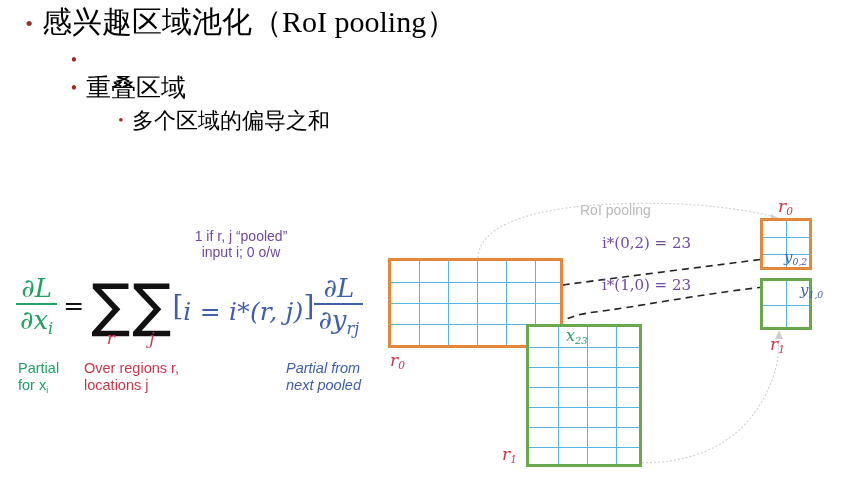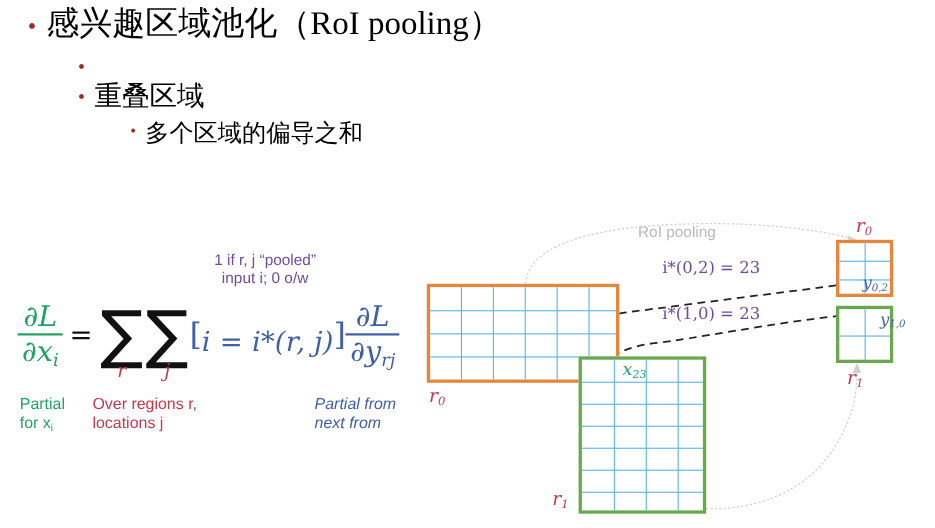--- a/index.html
+++ b/index.html
@@ -251,21 +251,21 @@
       <div><span>for x</span><span class="subn">i</span></div>
     </div>
 
     <div class="cap cap-regions">
       <div>Over regions r,</div>
       <div>locations j</div>
     </div>
 
     <div class="cap cap-next">
       <div>Partial from</div>
-      <div>next from</div>
+      <div>next pooled</div>
     </div>
 
   </div>
 
   <div class="diagram">
 
     <div class="roi-label" style="left:200px; top:12px;">RoI pooling</div>
 
     <svg class="overlay" viewBox="0 0 470 290">
       <path d="M 98 68 C 100 22, 200 10, 300 14 C 355 17, 385 24, 398 28" fill="none" stroke="#cfcfcf" stroke-width="1.1" stroke-dasharray="2,2"></path>

